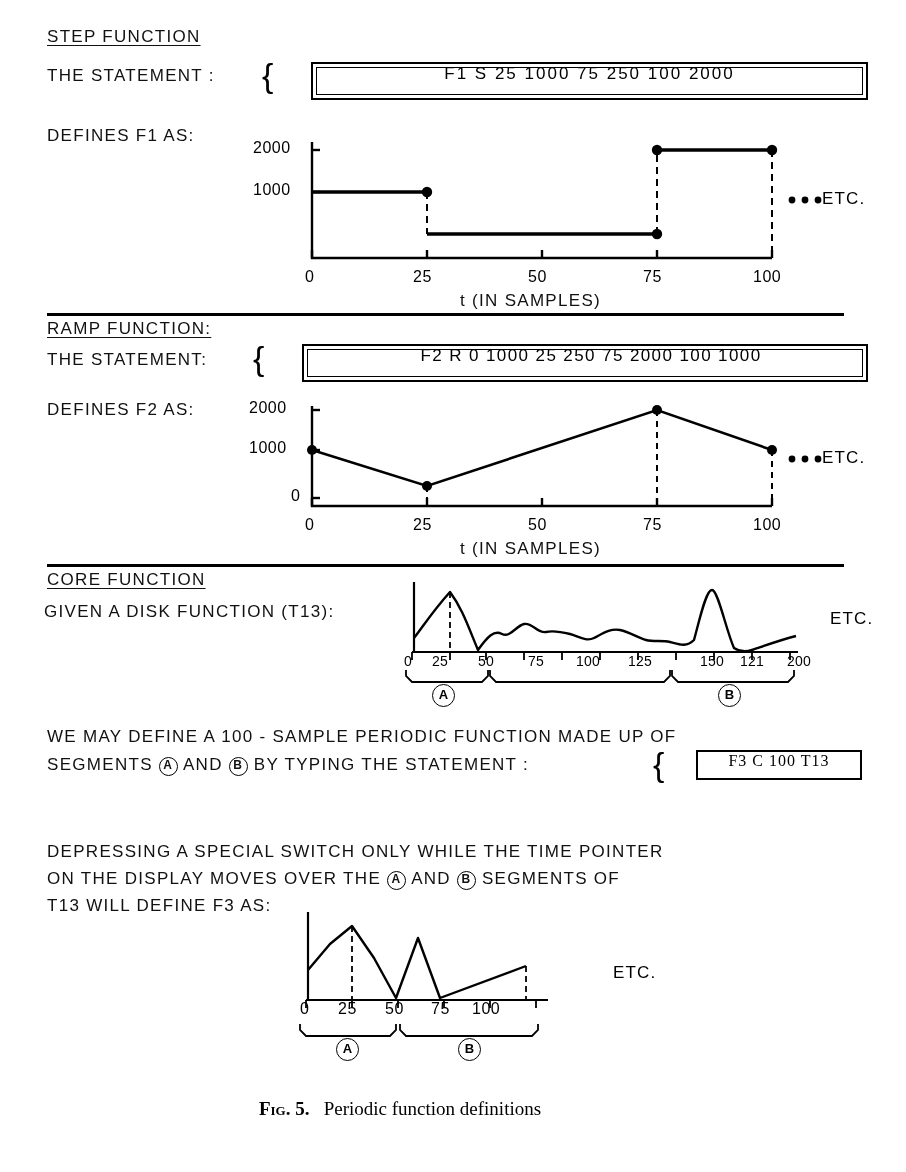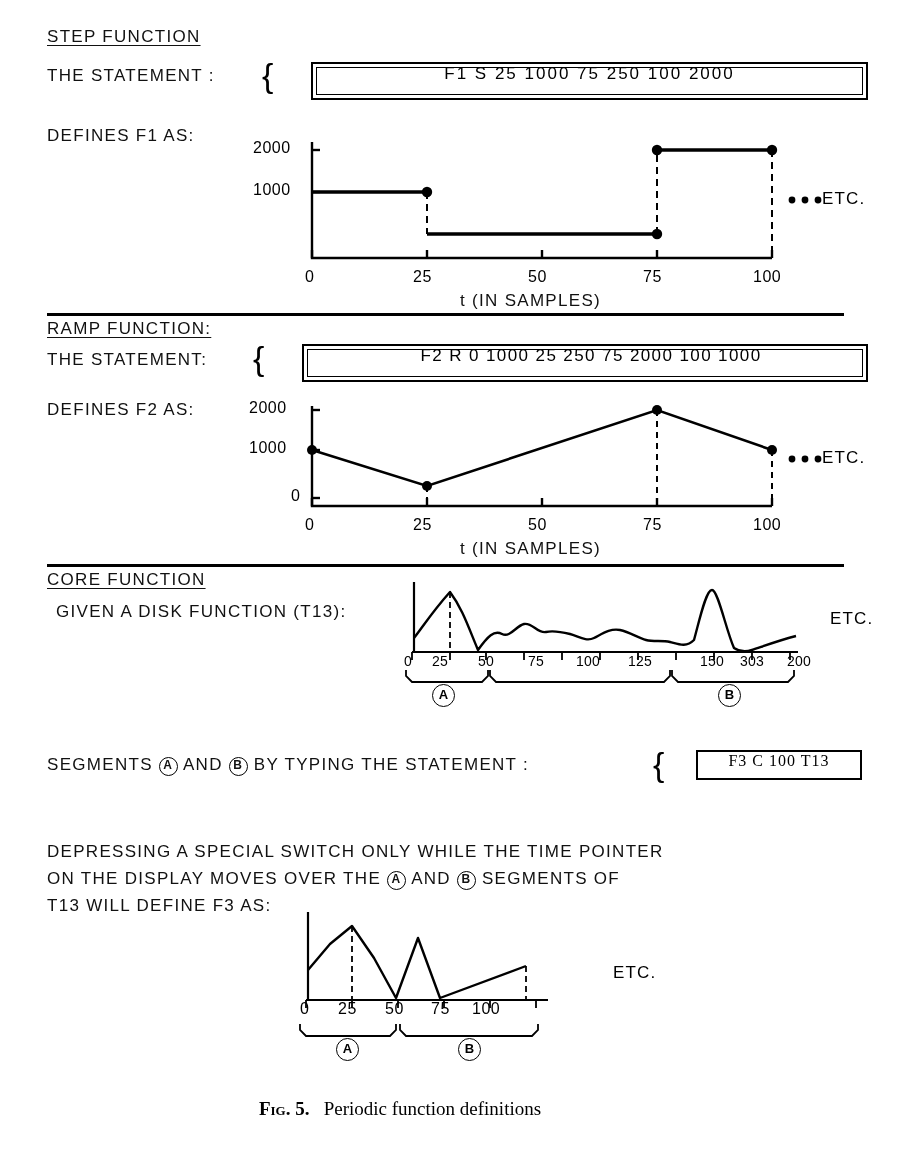--- a/index.html
+++ b/index.html
@@ -236,21 +236,21 @@
         <circle cx="6" cy="10" r="3.4" fill="#000"></circle>
         <circle cx="19" cy="10" r="3.4" fill="#000"></circle>
         <circle cx="32" cy="10" r="3.4" fill="#000"></circle>
       </svg>
   </div>
   <div class="etc" style="left:822px; top:448px;">ETC.</div>
 
   <div class="hr" style="left:47px; top:564px; width:797px; height:3px;"></div>
 
   <div class="lbl u" style="left:47px; top:570px;">CORE FUNCTION</div>
-  <div class="lbl" style="left:56px; top:602px;text-align:center;">GIVEN A DISK FUNCTION (T13):</div>
+  <div class="lbl" style="left:44px; top:602px;text-align:center;">GIVEN A DISK FUNCTION (T13):</div>
 
   <div style="position:absolute; left:398px; top:578px;">
     <svg width="420" height="82" viewBox="0 0 420 82">
       <path d="M16,4 L16,74 L400,74" fill="none" stroke="#000" stroke-width="2.2"></path>
       <path d="M16,60 C24,50 34,34 52,14 C64,30 70,48 80,72 C90,58 96,52 104,56
                C112,60 118,48 126,46 C134,44 140,56 148,54 C156,52 164,54 172,56
                C180,58 188,64 196,60 C204,56 212,50 222,52 C232,54 240,60 248,62
                C256,64 264,62 272,64 C280,66 288,70 296,62 C302,40 308,12 314,12
                C320,12 328,52 336,70 C342,74 348,74 354,72 C366,68 382,62 398,58" fill="none" stroke="#000" stroke-width="2.4" stroke-linejoin="round"></path>
       <path d="M52,14 L52,74" stroke="#000" stroke-width="1.8" stroke-dasharray="6,4"></path>
@@ -266,36 +266,37 @@
     </svg>
   </div>
 
   <div class="tick sm" style="left:404px; top:653px;">0</div>
   <div class="tick sm" style="left:432px; top:653px;">25</div>
   <div class="tick sm" style="left:478px; top:653px;">50</div>
   <div class="tick sm" style="left:528px; top:653px;">75</div>
   <div class="tick sm" style="left:576px; top:653px;">100</div>
   <div class="tick sm" style="left:628px; top:653px;">125</div>
   <div class="tick sm" style="left:684px; top:653px;margin-left:16px;">150</div>
-  <div class="tick sm" style="left:740px; top:653px;">303</div>
+  <div class="tick sm" style="left:740px; top:653px;">121</div>
   <div class="tick sm" style="left:787px; top:653px;">200</div>
 
   <div style="position:absolute; left:398px; top:668px;">
     <svg width="420" height="20" viewBox="0 0 420 20">
       <path d="M8,2 L8,8 L14,14 L84,14 L90,8 L90,2" fill="none" stroke="#000" stroke-width="1.8"></path>
       <path d="M92,2 L92,8 L98,14 L266,14 L272,8 L272,2" fill="none" stroke="#000" stroke-width="1.8"></path>
       <path d="M274,2 L274,8 L280,14 L390,14 L396,8 L396,2" fill="none" stroke="#000" stroke-width="1.8"></path>
     </svg>
   </div>
 
   <div class="circlabel" style="left:432px; top:684px;">A</div>
   <div class="circlabel" style="left:718px; top:684px;">B</div>
 
   <div class="etc" style="left:830px; top:609px;">ETC.</div>
 
+  <div class="lbl" style="left:47px; top:727px;">WE MAY DEFINE A 100 - SAMPLE PERIODIC FUNCTION MADE UP OF</div>
 
   <div class="lbl" style="left:47px; top:755px;">
     <span>SEGMENTS </span><span class="inlinecirc">A</span><span> AND </span><span class="inlinecirc">B</span><span> BY TYPING THE STATEMENT :</span>
   </div>
 
   <div class="brace" style="left:653px; top:747px;">{</div>
   <div class="stmtbox single" style="left:672px; top:750px; width:166px; height:30px; border-width:2px;font-family:Liberation Serif, serif;">
     <div class="txt" style="font-size:16px; letter-spacing:1px;">F3 C 100 T13</div>
   </div>
 

